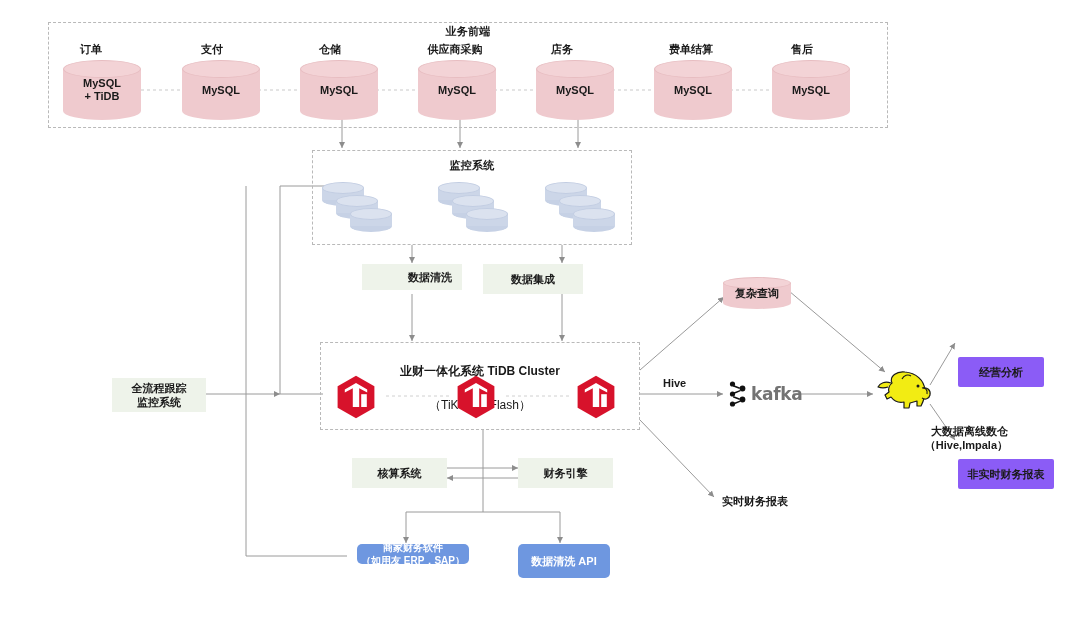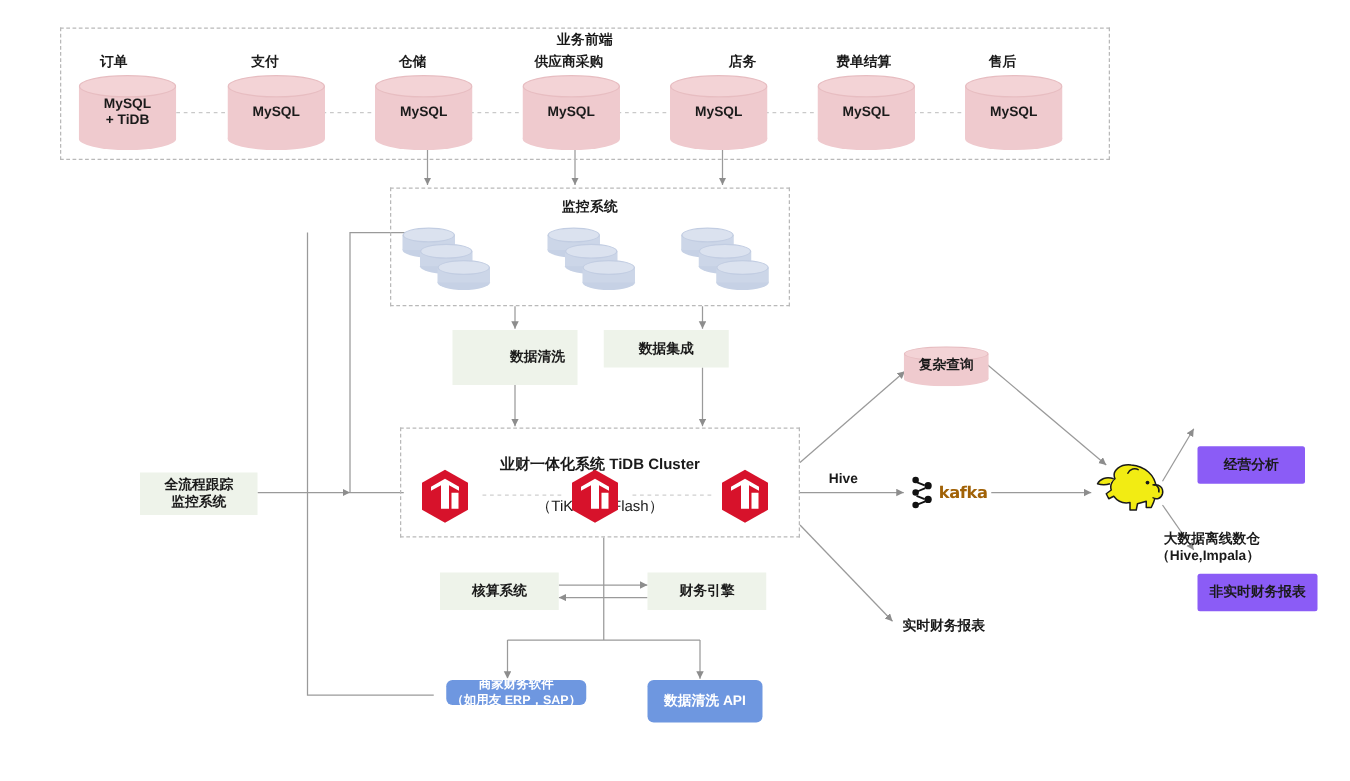--- a/index.html
+++ b/index.html
@@ -151,23 +151,23 @@
     left:0;right:0;
     text-align:center;
     font-size:12px;
     color:#1a1a1a;
     line-height:17px;
     white-space:pre-line;
   }
 
   .kafka-wrap{position:absolute;display:flex;align-items:center;}
   .kafka-word{
-    font-size:13px;
-    font-weight:bold;
-    color:#a16207;
+    font-size:17px;
+    font-weight:bold;
+    color:#737373;
     letter-spacing:-0.3px;
     margin-left:3px;
     font-family:"DejaVu Sans",sans-serif;
   }
 </style>
 </head>
 <body>
 
 <div id="stage">
 
@@ -277,21 +277,21 @@
   <div class="cap" style="left:400px; top:42px; width:110px;">供应商采购</div>
   <div class="cyl" style="left:418px; top:60px; width:78px; height:60px;">
     <div class="cyl-cap">
       <div class="bottom"></div>
       <div class="body"></div>
       <div class="top"></div>
     </div>
     <div class="label">MySQL</div>
   </div>
 
-  <div class="cap" style="left:556px; top:42px; width:76px;">店务</div>
+  <div class="cap" style="left:524px; top:42px; width:76px;">店务</div>
   <div class="cyl" style="left:536px; top:60px; width:78px; height:60px;">
     <div class="cyl-cap">
       <div class="bottom"></div>
       <div class="body"></div>
       <div class="top"></div>
     </div>
     <div class="label">MySQL</div>
   </div>
 
   <div class="cap" style="left:636px; top:42px; width:110px;">费单结算</div>
@@ -365,21 +365,21 @@
         <div class="d-body"></div>
         <div class="d-top"></div>
     </div>
     <div class="disk" style="left:28px; top:26px;">
       <div class="d-bot"></div>
         <div class="d-body"></div>
         <div class="d-top"></div>
     </div>
   </div>
 
-  <div class="box box-green" style="left:362px; top:264px; width:100px; height:44px;padding-left:36px;">数据清洗</div>
+  <div class="box box-green" style="left:362px; top:264px; width:100px; height:26px;padding-left:36px;">数据清洗</div>
   <div class="box box-green" style="left:483px; top:264px; width:100px; height:30px;">数据集成</div>
 
   <div class="group" style="left:320px; top:342px; width:320px; height:88px;">
   </div>
   <div class="cluster-title" style="left:320px; top:346px; width:320px;">
     <div style="font-weight:bold;">业财一体化系统 TiDB Cluster</div>
     <div>（TiKV + TiFlash）</div>
   </div>
 
   <div class="tidb" style="left:336px; top:375px;">

